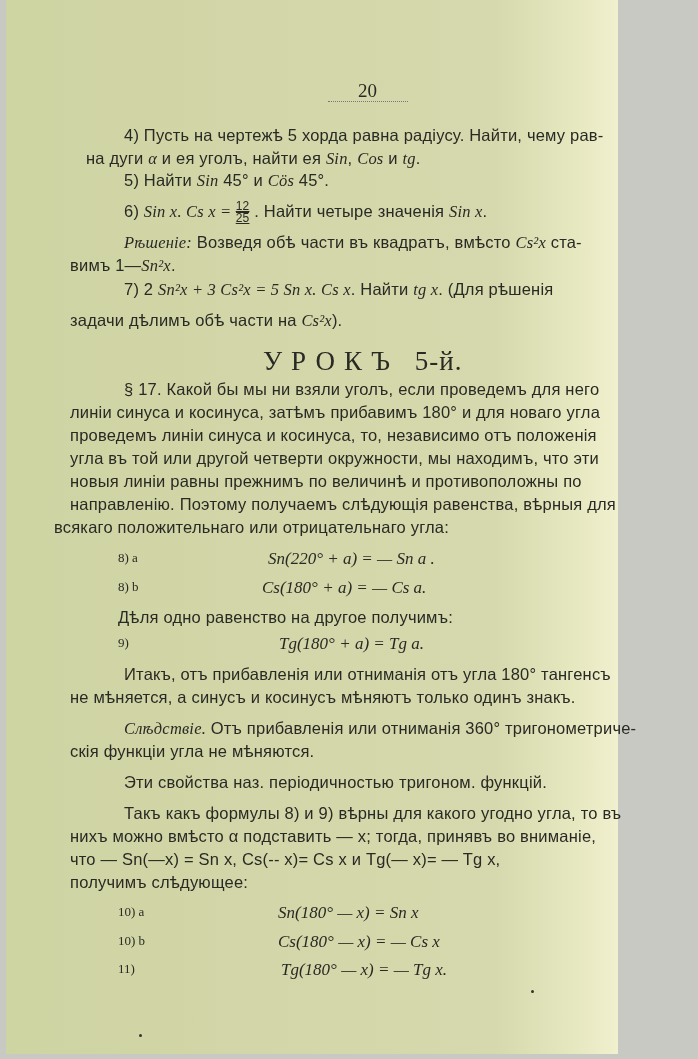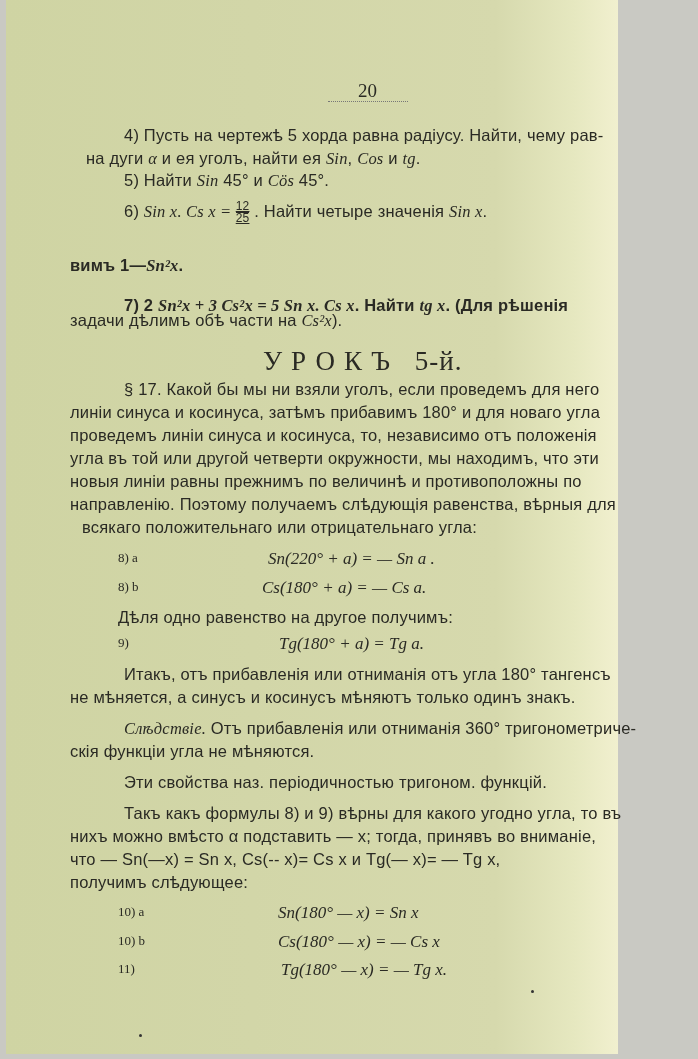--- a/index.html
+++ b/index.html
@@ -45,42 +45,45 @@
   </div>
 
   <div class="line" style="left:118px; top:171px;">
     <span>5) Найти </span><i>Sin</i><span> 45° и </span><i>Cös</i><span> 45°.</span>
   </div>
 
   <div class="line" style="left:118px; top:201px;">
     <span>6) </span><i>Sin x.  Cs x = </i><span class="frac"><span class="num">12</span><span>25</span></span><span> . Найти четыре значенiя </span><i>Sin x</i><span>.</span>
   </div>
 
-  <div class="line" style="left:64px; top:256px;font-weight:bold;">
+  <div class="line" style="left:118px; top:233px;">
+    <i>Рѣшенiе:</i><span> Возведя обѣ части  въ квадратъ,  вмѣсто  </span><i>Cs²x</i><span> ста-</span>
+  </div>
+  <div class="line" style="left:64px; top:256px;">
     <span>вимъ 1—</span><i>Sn²x</i><span>.</span>
   </div>
 
-  <div class="line" style="left:118px; top:296px;font-weight:bold;">
+  <div class="line" style="left:118px; top:280px;">
     <span>7) 2 </span><i>Sn²x + 3 Cs²x = 5 Sn x. Cs x</i><span>.  Найти </span><i>tg x</i><span>.  (Для рѣшенiя</span>
   </div>
   <div class="line" style="left:64px; top:311px;">
     <span>задачи дѣлимъ обѣ части на </span><i>Cs²x</i><span>).</span>
   </div>
 
   <div class="heading">
     <span>УРОКЪ</span> <span class="suf">5-й.</span>
   </div>
 
   <div class="line" style="left:118px; top:380px;">§ 17. Какой бы мы ни взяли уголъ,  если  проведемъ для него</div>
   <div class="line" style="left:64px; top:403px;">линiи синуса и косинуса, затѣмъ прибавимъ 180° и для новаго угла</div>
   <div class="line" style="left:64px; top:426px;">проведемъ линiи синуса и косинуса,  то,   независимо отъ положенiя</div>
   <div class="line" style="left:64px; top:449px;">угла въ той или другой четверти окружности, мы находимъ,  что эти</div>
   <div class="line" style="left:64px; top:472px;">новыя  линiи  равны  прежнимъ  по величинѣ и противоположны по</div>
   <div class="line" style="left:64px; top:495px;">направленiю. Поэтому получаемъ слѣдующiя равенства, вѣрныя для</div>
-  <div class="line" style="left:76px; top:518px;text-align:right;">всякаго положительнаго или отрицательнаго угла:</div>
+  <div class="line" style="left:48px; top:518px;text-align:right;">всякаго положительнаго или отрицательнаго угла:</div>
 
   <div class="eq-label" style="left:112px; top:550px;">8) a</div>
   <div class="eq it" style="left:262px; top:549px;">Sn(220° + a) = — Sn a  .</div>
   <div class="eq-label" style="left:112px; top:579px;">8) b</div>
   <div class="eq it" style="left:256px; top:578px;">Cs(180° + a) = — Cs a.</div>
 
   <div class="line" style="left:112px; top:608px;">Дѣля одно равенство на другое получимъ:</div>
 
   <div class="eq-label" style="left:112px; top:635px;">9)</div>
   <div class="eq it" style="left:273px; top:634px;">Tg(180° + a) = Tg a.</div>

